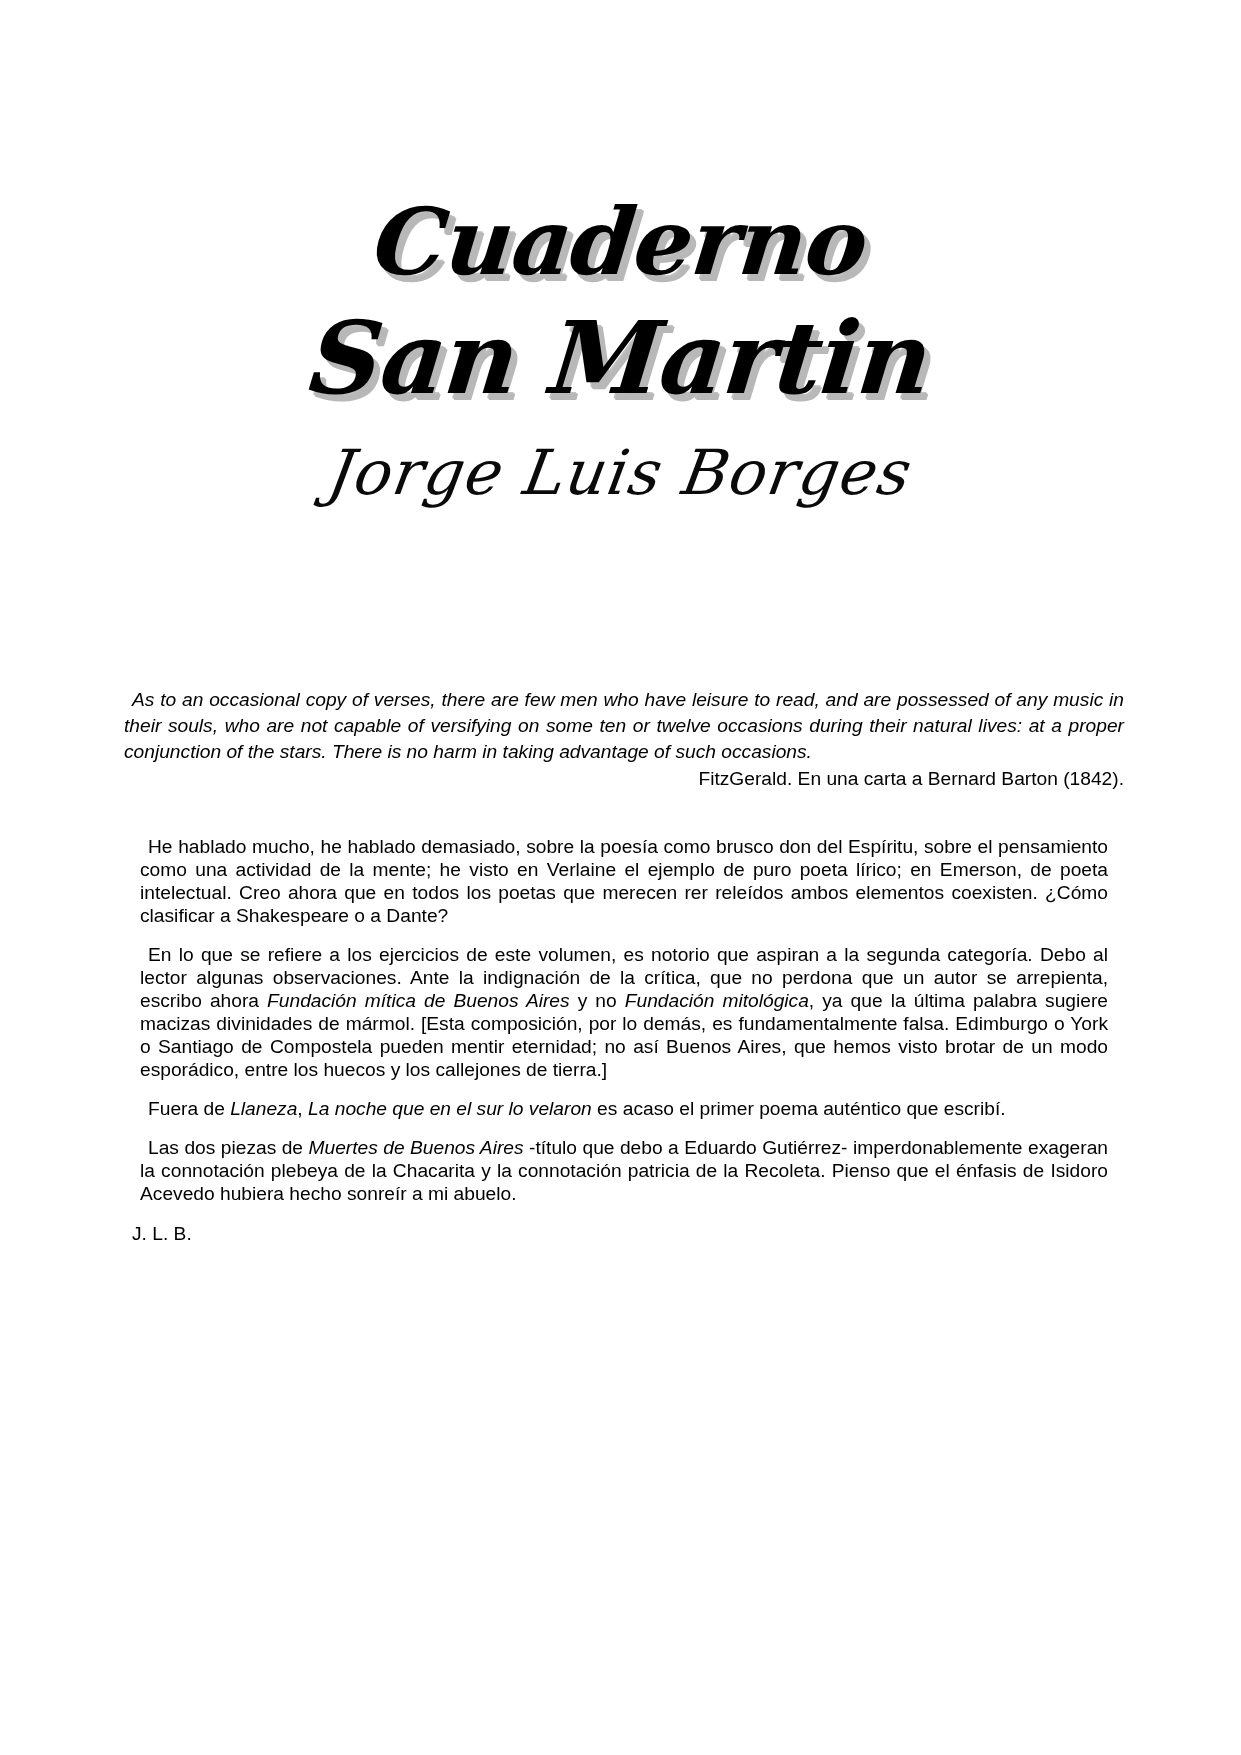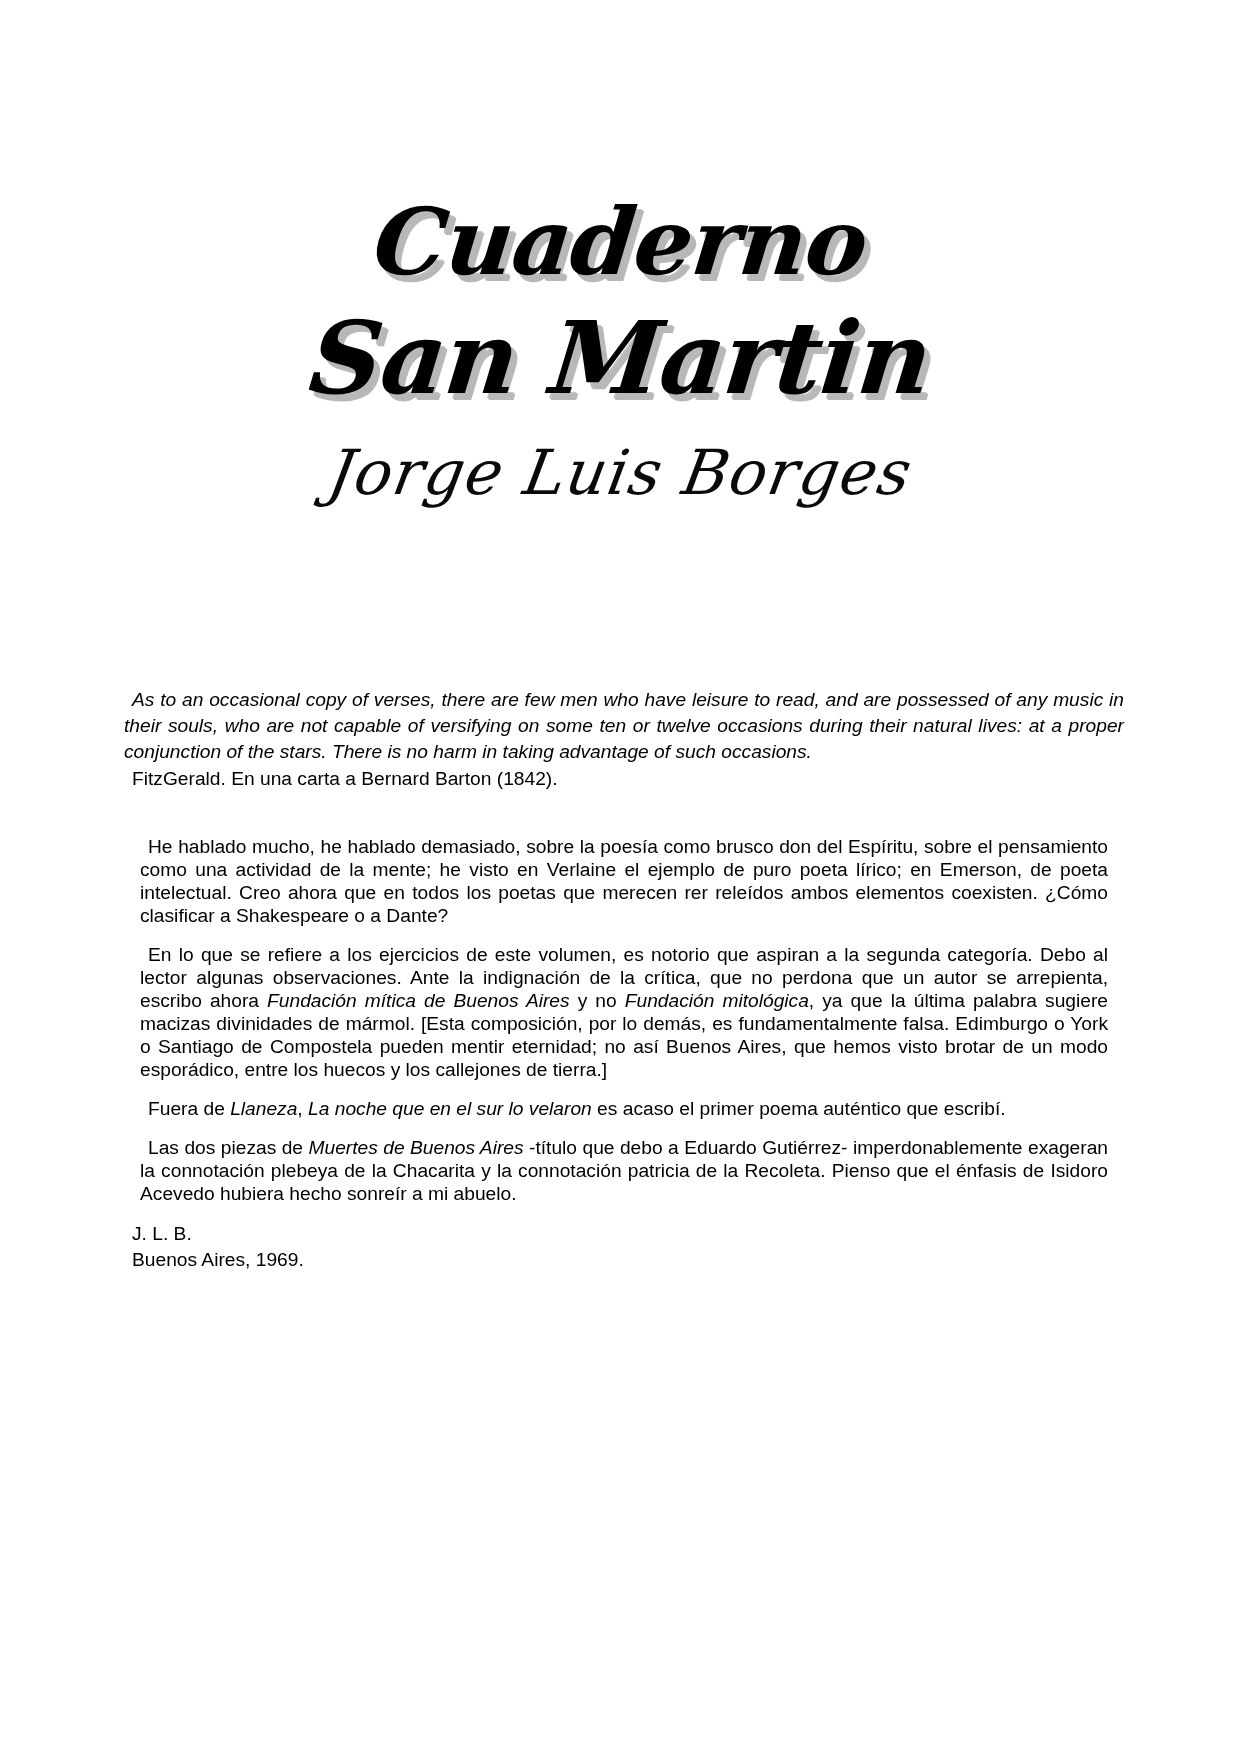--- a/index.html
+++ b/index.html
@@ -82,21 +82,21 @@
     margin: 4px 0 2px 0;
     text-indent: 8px;
   }
 
   .epigraph-source {
     font-size: 19.2px;
     line-height: 25.8px;
     font-style: normal;
     margin: 0;
     text-indent: 8px;
-    text-align: left;
+    text-align: right;
   }
 
   .gap {
     height: 27px;
   }
 
   .para {
     font-size: 19.2px;
     line-height: 23px;
     text-align: justify;
@@ -142,18 +142,17 @@
     <p class="para">He hablado mucho, he hablado demasiado, sobre la poesía como brusco don del Espíritu, sobre el pensamiento como una actividad de la mente; he visto en Verlaine el ejemplo de puro poeta lírico; en Emerson, de poeta intelectual. Creo ahora que en todos los poetas que merecen rer releídos ambos elementos coexisten. ¿Cómo clasificar a Shakespeare o a Dante?</p>
 
     <p class="para"><span>En lo que se refiere a los ejercicios de este volumen, es notorio que aspiran a la segunda categoría. Debo al lector algunas observaciones. Ante la indignación de la crítica, que no perdona que un autor se arrepienta, escribo ahora </span><em>Fundación mítica de Buenos Aires</em><span> y no </span><em>Fundación mitológica</em><span>, ya que la última palabra sugiere macizas divinidades de mármol. [Esta composición, por lo demás, es fundamentalmente falsa. Edimburgo o York o Santiago de Compostela pueden mentir eternidad; no así Buenos Aires, que hemos visto brotar de un modo esporádico, entre los huecos y los callejones de tierra.]</span></p>
 
     <p class="para"><span>Fuera de </span><em>Llaneza</em><span>, </span><em>La noche que en el sur lo velaron</em><span> es acaso el primer poema auténtico que escribí.</span></p>
 
     <p class="para"><span>Las dos piezas de </span><em>Muertes de Buenos Aires</em><span> -título que debo a Eduardo Gutiérrez- imperdonablemente exageran la connotación plebeya de la Chacarita y la connotación patricia de la Recoleta. Pienso que el énfasis de Isidoro Acevedo hubiera hecho sonreír a mi abuelo.</span></p>
 
     <div class="signature">
       <div>J. L. B.</div>
-      <div>Buenos Aires, 1969.</div>
     </div>
 
   </div>
 
 </div>
 
 </body></html>

